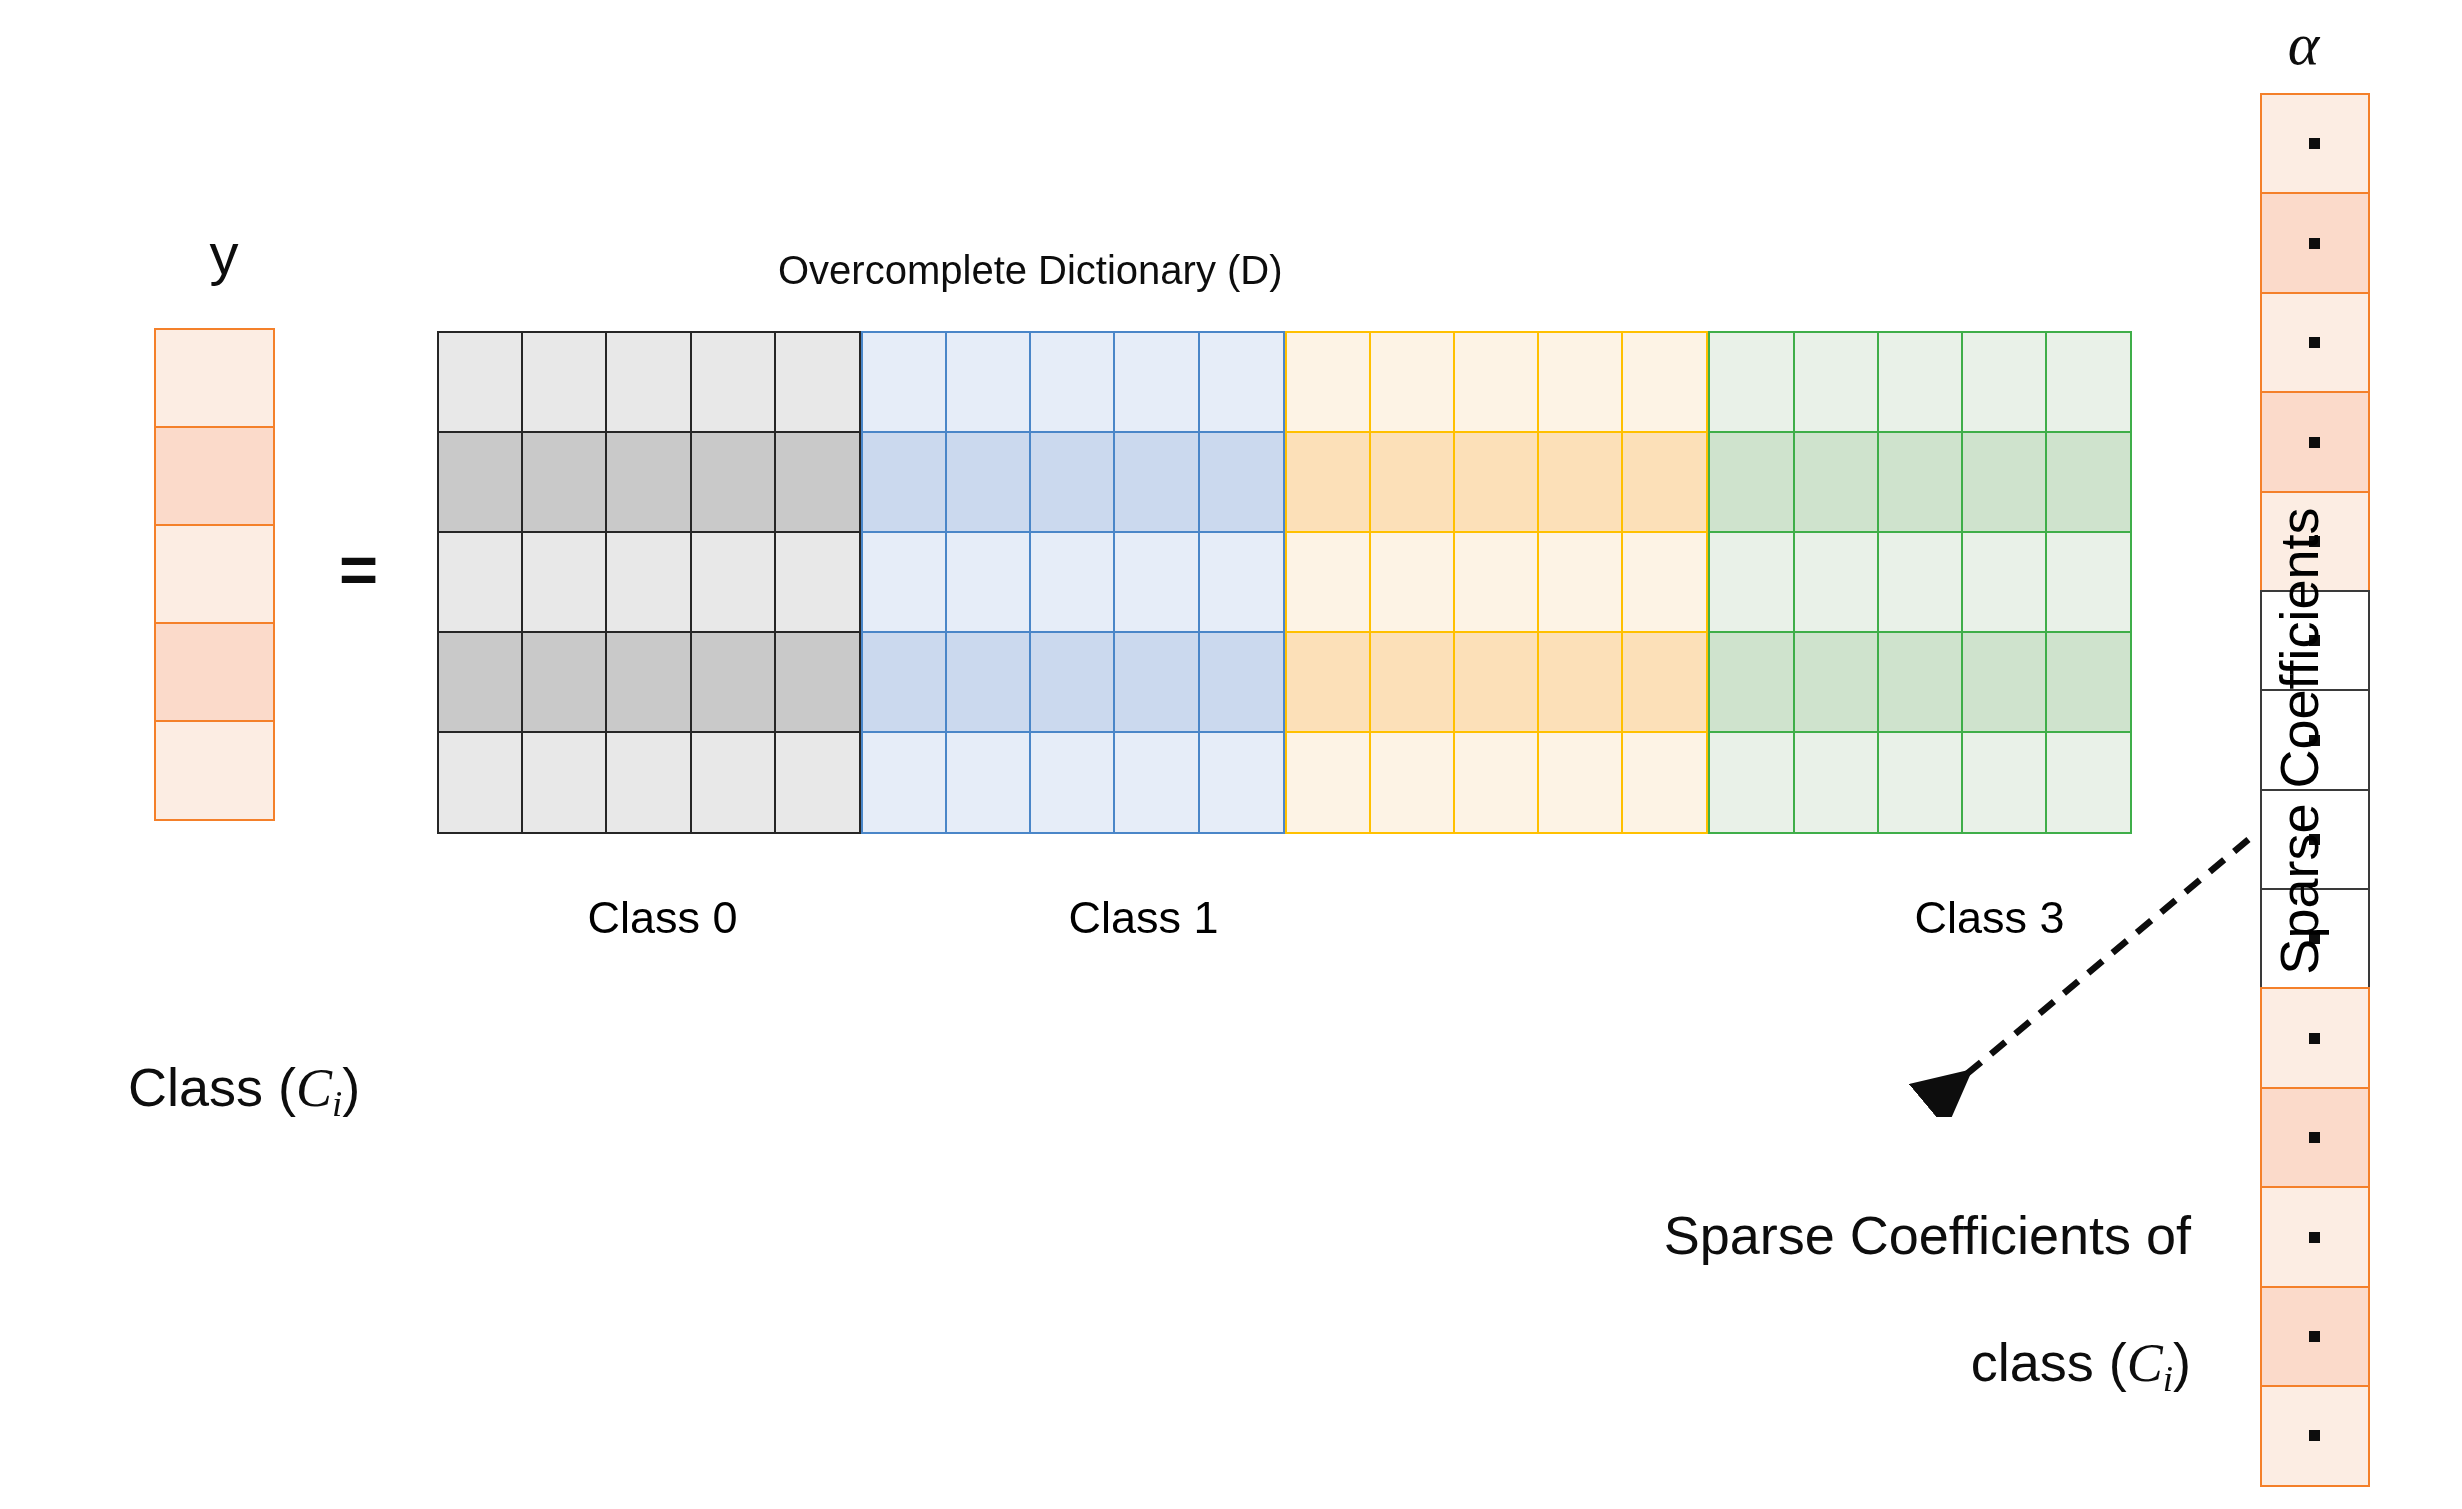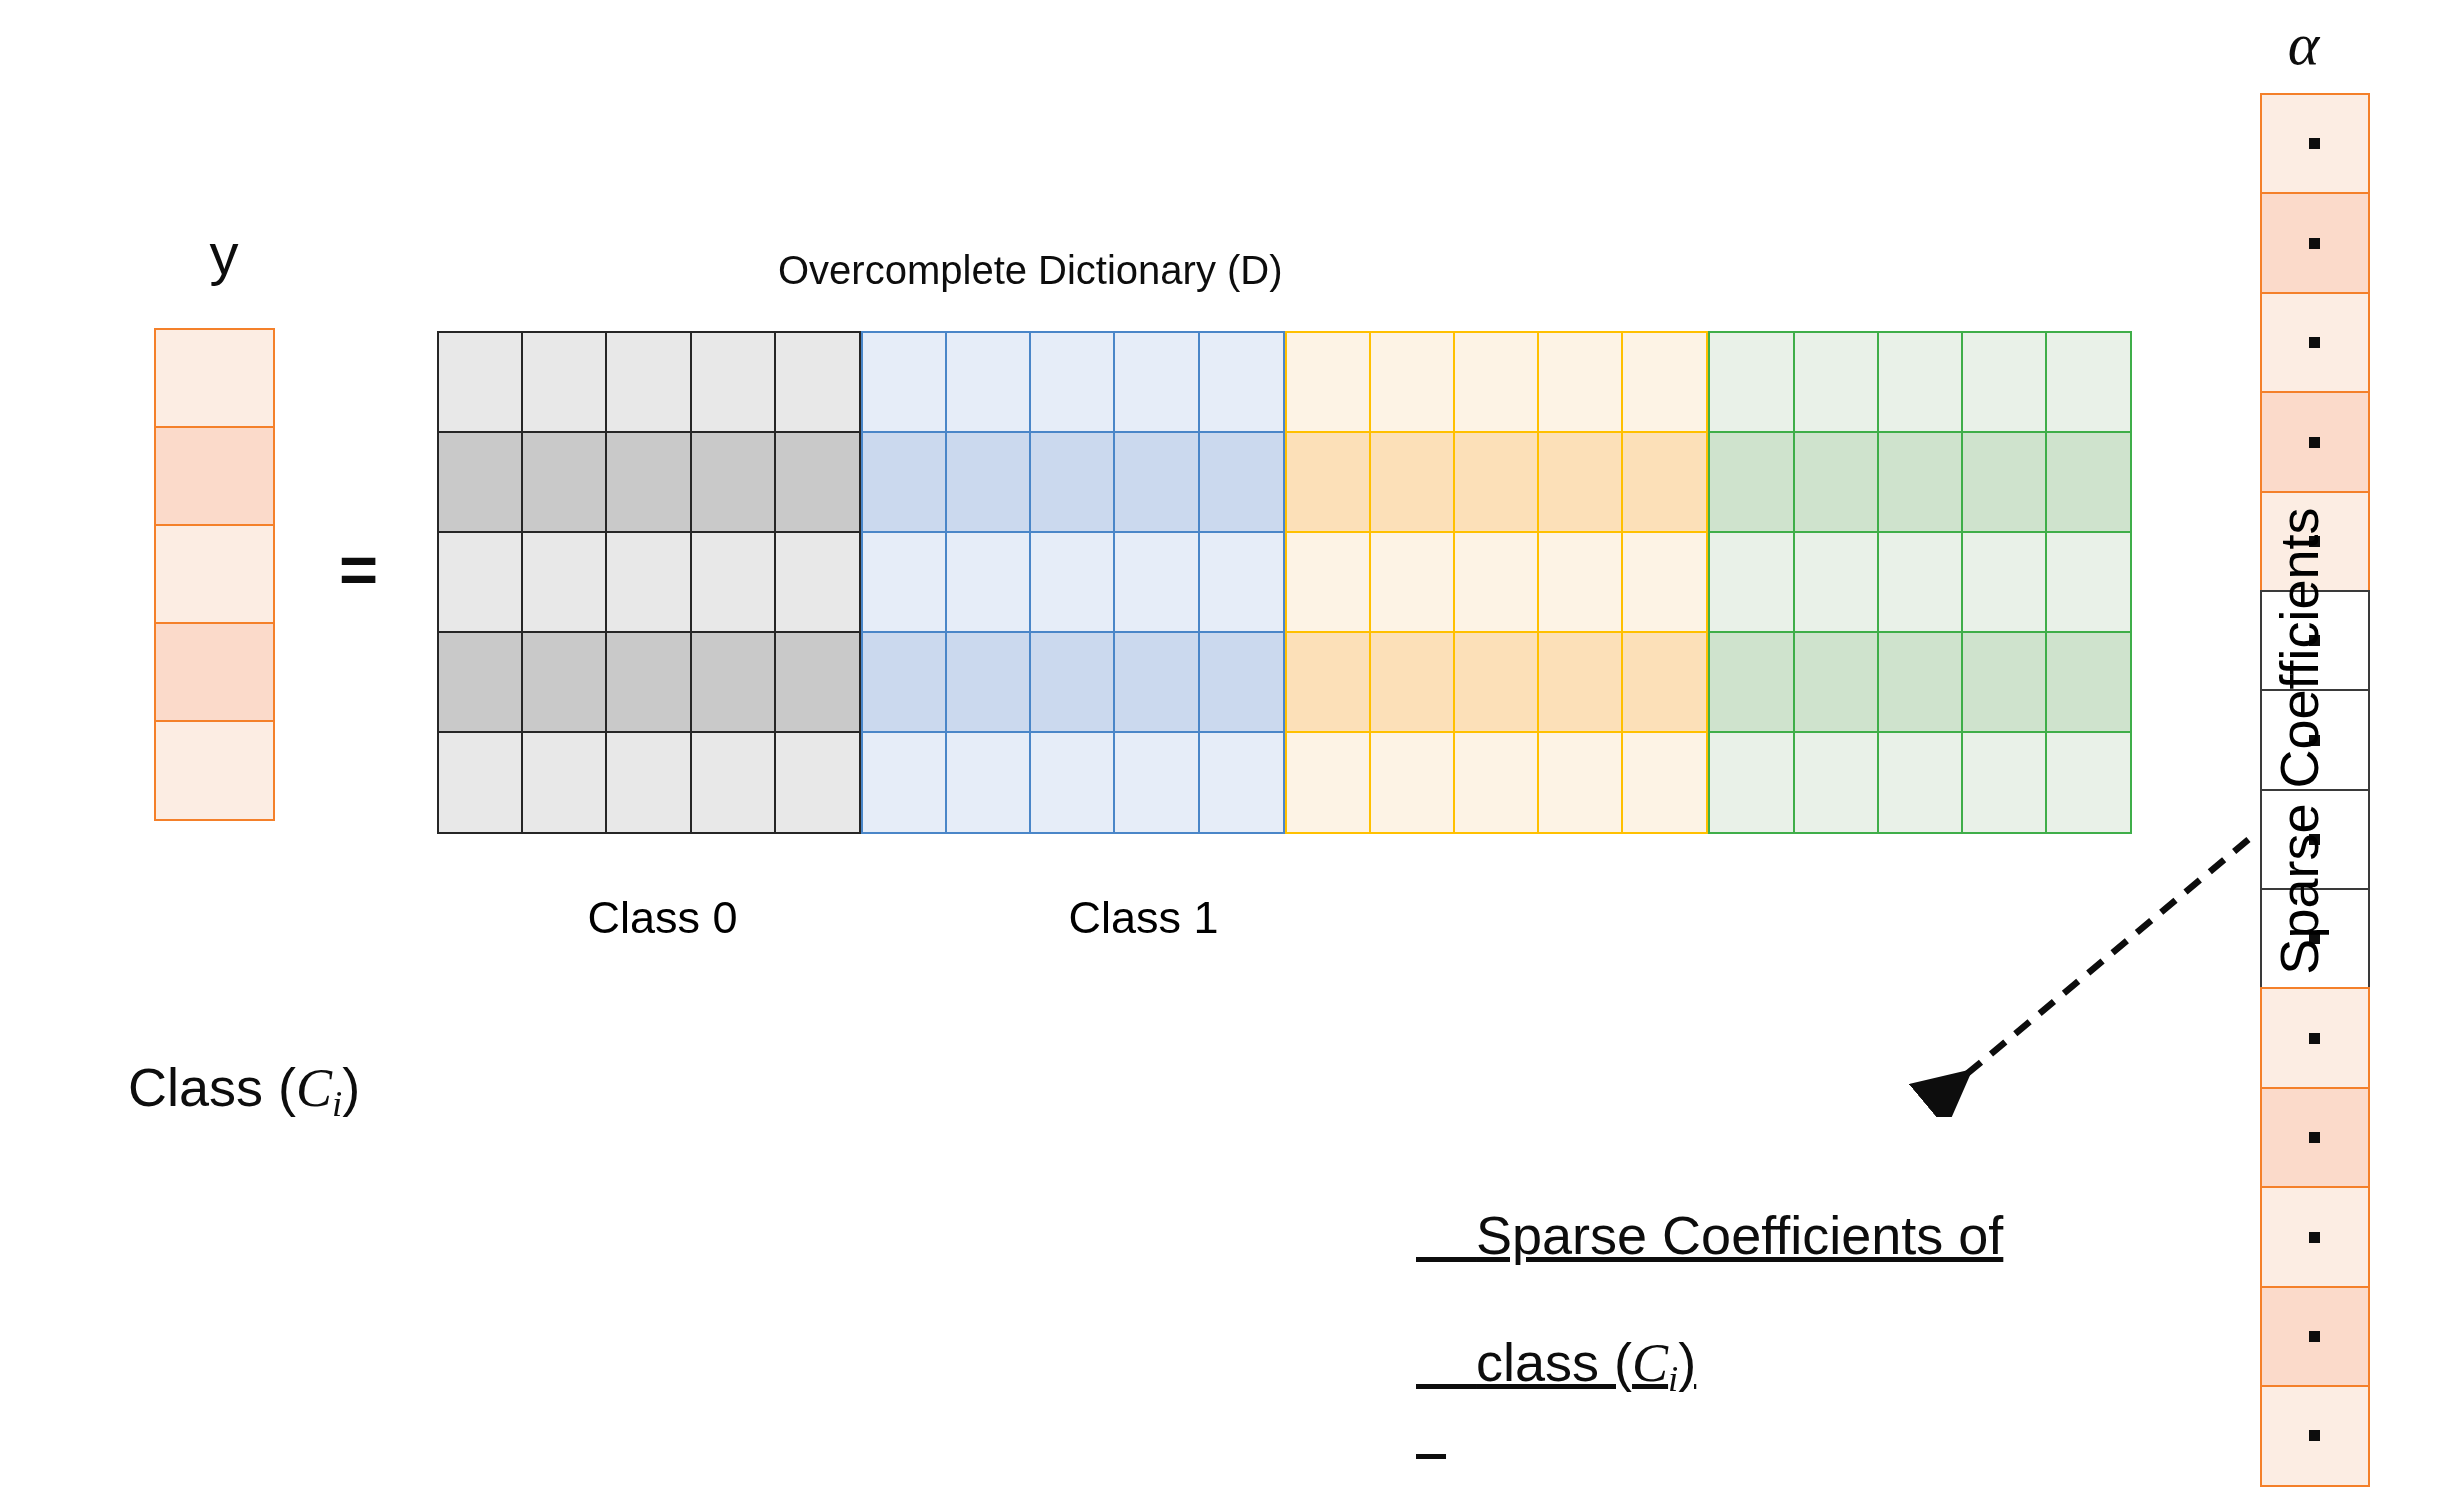--- a/index.html
+++ b/index.html
@@ -157,22 +157,22 @@
   }
 
   
   #arrow-svg {
     position: absolute;
     left: 1880px; top: 819px;
     width: 428px; height: 298px;
     pointer-events: none;
   }
   #sparse-caption {
-    left: 1416px; top: 1140px; width: 707px;
-    font-size: 54px; text-align: left; text-decoration: underline;
+    left: 1484px; top: 1140px; width: 707px;
+    font-size: 54px; text-align: right;
   }
 
   .ital { font-family: "Liberation Serif", serif; font-style: italic; }
   .sub  { font-size: 0.68em; vertical-align: -0.28em;
           font-family: "Liberation Serif", serif; font-style: italic; }
 </style>
 </head>
 <body>
 
 <div id="stage">
@@ -347,20 +347,21 @@
         <div class="dict-cell r-light"></div>
         <div class="dict-cell r-dark"></div>
         <div class="dict-cell r-light"></div>
       </div>
     </div>
 
   </div>
 
   <div class="class-caption" style="left:439px;">Class 0</div>
   <div class="class-caption" style="left:920px;">Class 1</div>
+  <div class="class-caption" style="left:1766px;">Class 3</div>
 
   <div class="lbl ctr" id="alpha-label">α</div>
 
   <div id="alpha-vector">
     <div class="acell orange sh-light">
         <span class="dot"></span>
       </div>
     <div class="acell orange sh-dark">
         <span class="dot"></span>
       </div>

